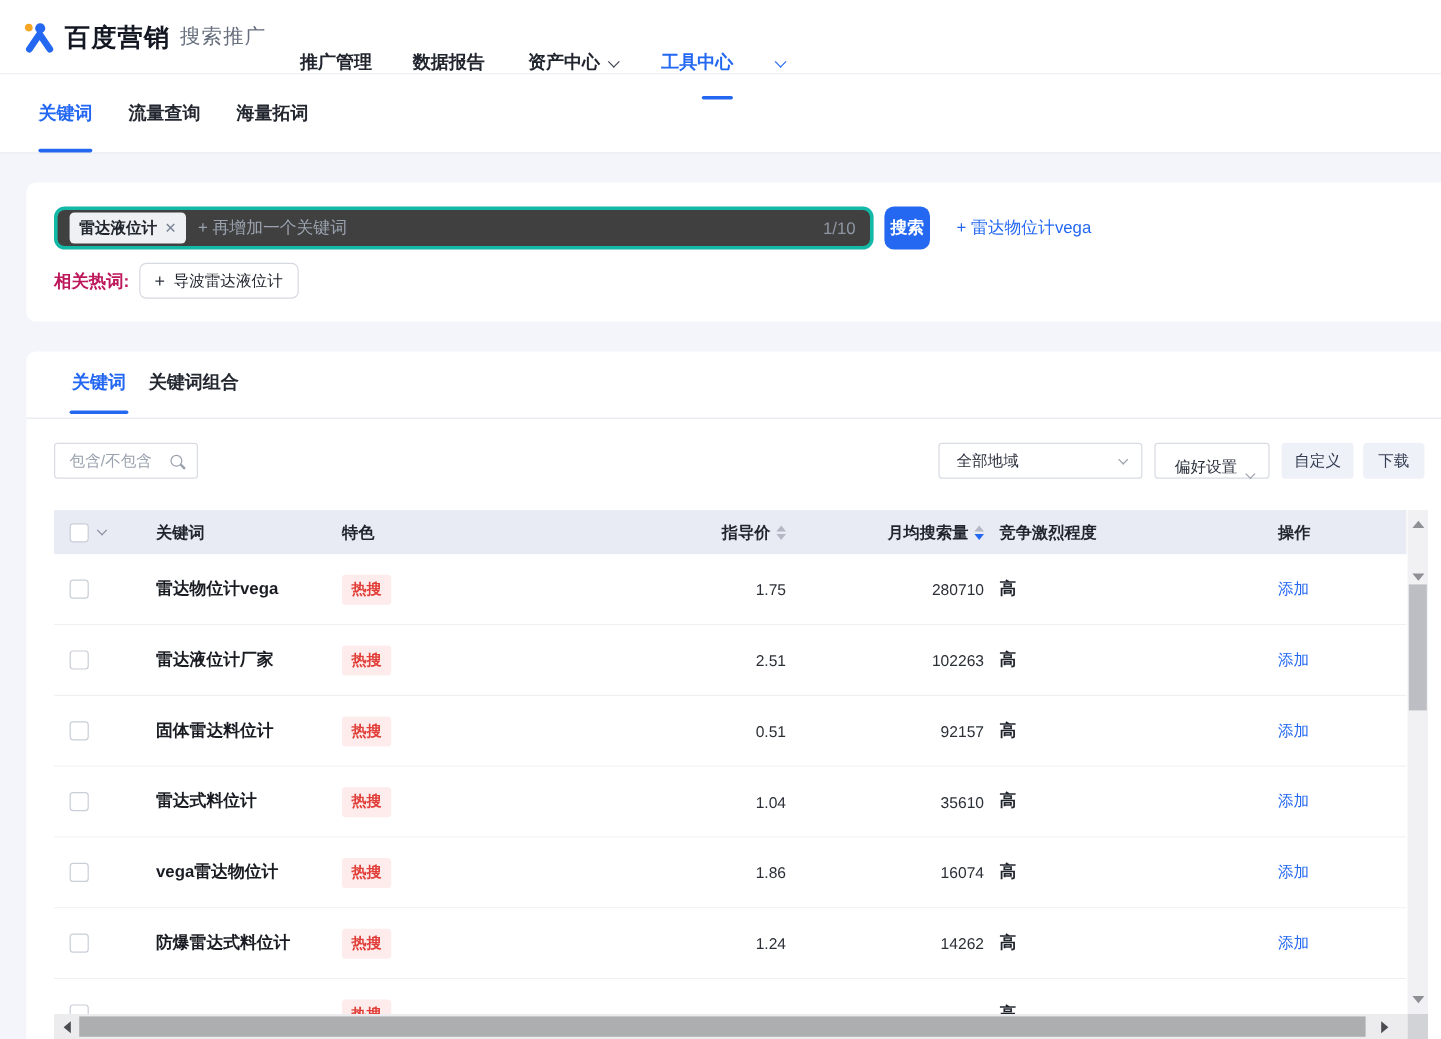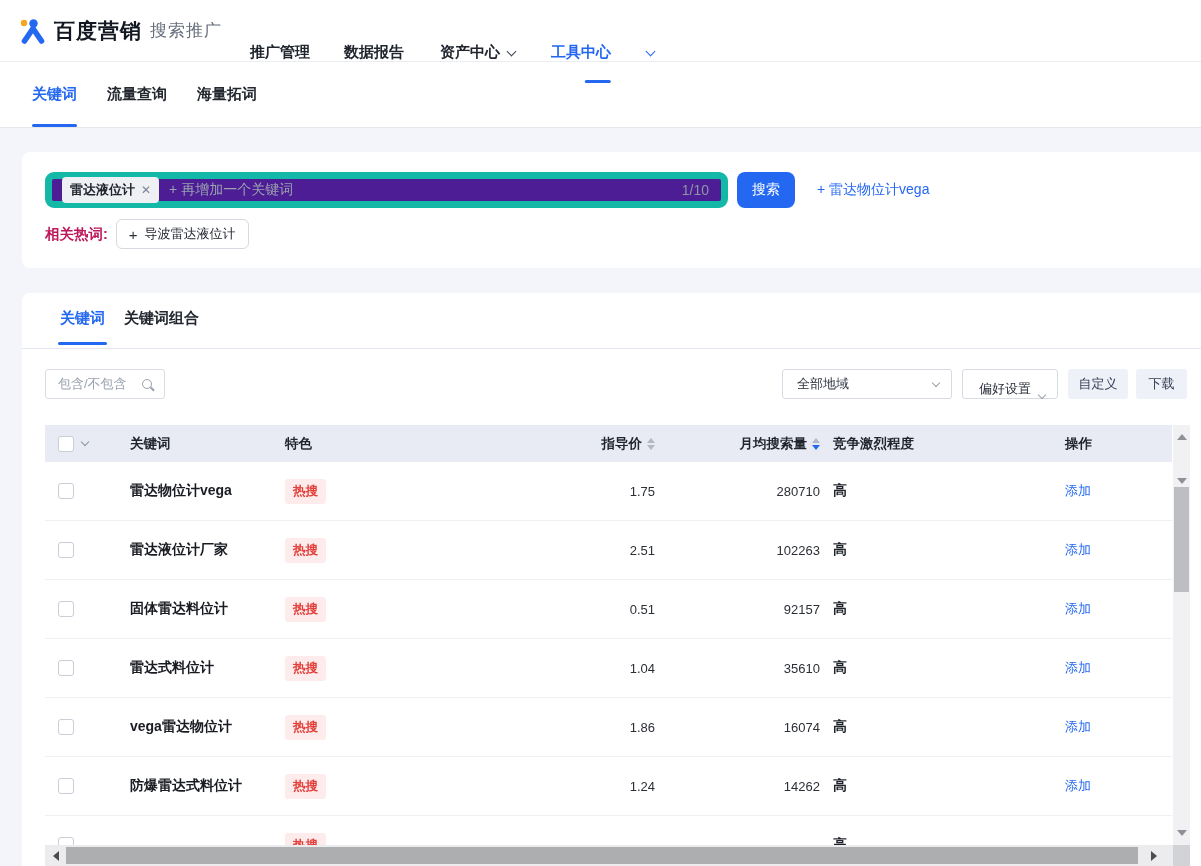--- a/index.html
+++ b/index.html
@@ -34,30 +34,30 @@
   .ptab { position:relative; height:100%; display:flex; align-items:center;
     font-size:15px; font-weight:bold; color:#23272f; cursor:pointer; }
   .ptab + .ptab { margin-left:30px; }
   .ptab.active { color:var(--brand); }
   .ptab.active::after { content:''; position:absolute; left:0; right:0; bottom:0;
     height:3px; background:var(--brand); border-radius:2px; }
   
   .card { background:#fff; margin-left:22px; border-radius:8px 0 0 8px; }
   .search-card { margin-top:24px; padding:20px 0 19px 23px; border-radius:8px 0 0 8px; }
   .search-row { display:flex; align-items:center; }
-  .kw-input { width:683px; height:36px; border:7px solid #14b8a6; border-radius:9px;
-    display:flex; align-items:center; padding:0 12px 0 10px; background:#4c1d95; }
+  .kw-input { width:683px; height:36px; border:3px solid #14b8a6; border-radius:9px;
+    display:flex; align-items:center; padding:0 12px 0 10px; background:#404040; }
   .kw-chip { background:#eef0f3; border-radius:4px; height:26px; display:flex;
     align-items:center; padding:0 8px; font-size:13px; font-weight:bold; color:#21252e; }
   .kw-chip .x { margin-left:6px; color:#7b московit; }
   .kw-chip .x { margin-left:6px; color:#7b8394; font-size:12px; font-weight:normal; cursor:pointer; }
   .kw-ph { margin-left:10px; font-size:14px; color:#9aa3af; flex:1 1 auto; }
   .kw-count { font-size:14px; color:#8f96a3; }
-  .search-btn { margin-left:9px; width:58px; height:36px; background:var(--brand); color:#fff;
-    font-size:14px; border:none; border-radius:8px; cursor:pointer; }
+  .search-btn { margin-left:9px; width:38px; height:36px; background:var(--brand); color:#fff;
+    font-size:14px; border:none; border-radius:8px; cursor:pointer;font-weight:bold; }
   .expand-link { margin-left:22px; font-size:14px; color:var(--brand); text-decoration:none; cursor:pointer; }
   .related-row { display:flex; align-items:center; margin-top:11px; }
   .related-label { font-size:14.5px; font-weight:bold; color:#be185d; }
   .hotword-btn { margin-left:8px; height:30px; display:flex; align-items:center;
     border:1px solid #d6d9e0; border-radius:6px; background:#fff; padding:0 12px;
     font-size:13px; color:#21252e; cursor:pointer; }
   .hotword-btn .plus { font-size:15px; margin-right:7px; color:#2b303a; }
   
   .table-card { margin-top:25px; height:600px; border-radius:8px 0 0 0; }
   .result-tabs { display:flex; align-items:flex-start; padding:16px 0 0 38px; height:56px;

